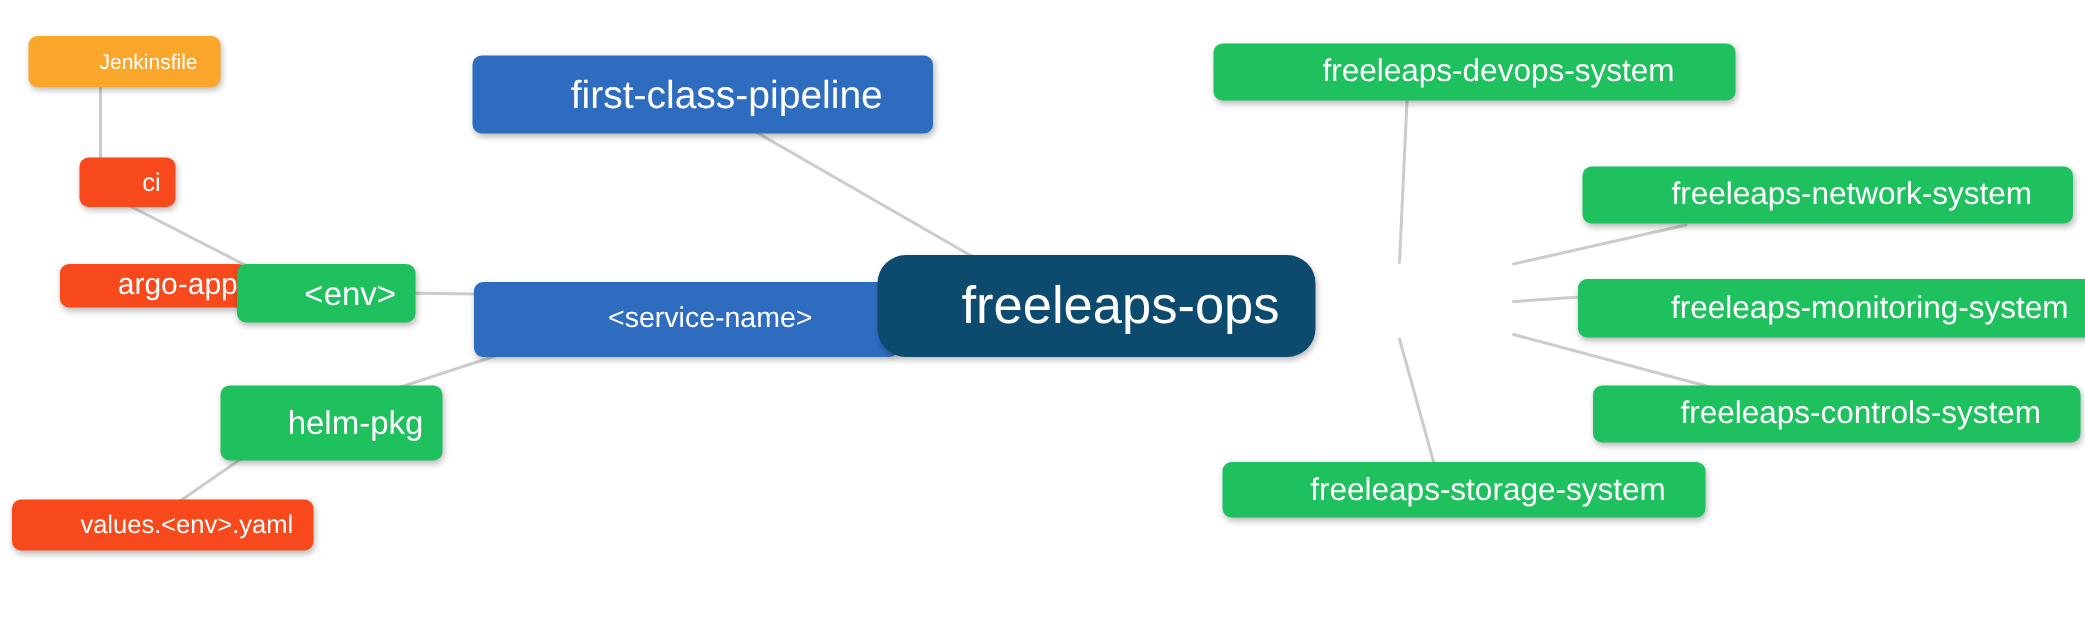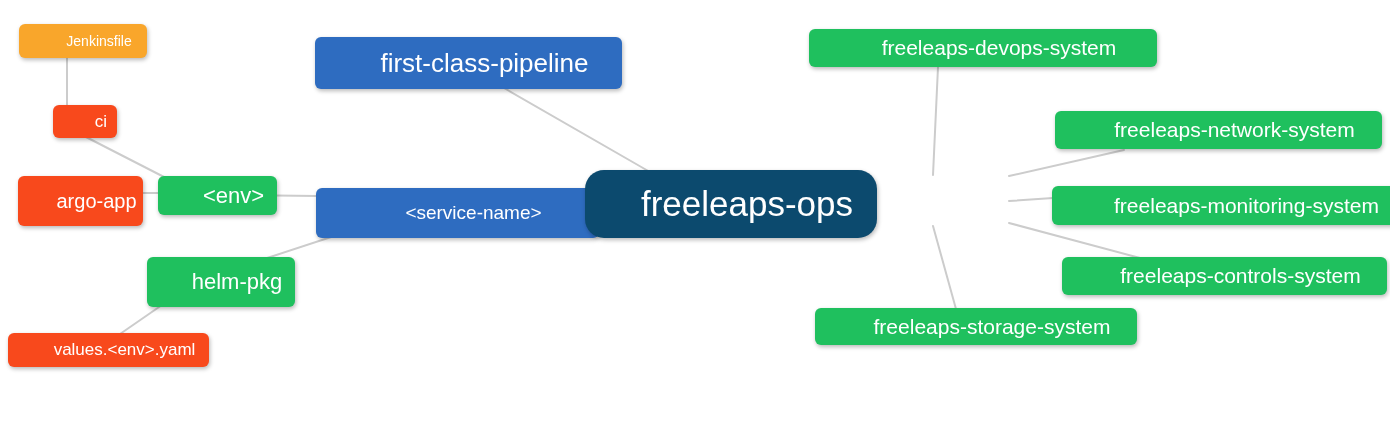--- a/index.html
+++ b/index.html
@@ -42,21 +42,21 @@
     padding-left: 32px;
   }
   .c-blue  { background: #2e6cc0; }
   .c-green { background: #1fc05e; }
   .c-red   { background: #f8491c; }
   .c-amber { background: #f9a62b; }
   .c-dark  { background: #0c4a6e; border-radius: 19px; }
 
   .n-jenkinsfile { left:19px;  top:24px;  width:96px;  height:34px; font-size:14px; }
   .n-ci          { left:53px;  top:105px; width:32px;  height:33px; font-size:17px; }
-  .n-argo        { left:18px;  top:176px; width:93px;  height:50px; font-size:20px; }
+  .n-argo        { left:40px;  top:176px; width:93px;  height:29px; font-size:20px; }
   .n-env         { left:158px; top:176px; width:87px;  height:39px; font-size:22px; }
   .n-helm        { left:147px; top:257px; width:116px; height:50px; font-size:22px; }
   .n-values      { left:8px;   top:333px; width:169px; height:34px; font-size:17px; }
   .n-fcp         { left:315px; top:37px;  width:275px; height:52px; font-size:26px; }
   .n-svc         { left:316px; top:188px; width:251px; height:50px; font-size:19px; }
   .n-root        { left:585px; top:170px; width:260px; height:68px; font-size:35px; }
   .n-manifests   { left:851px; top:174px; width:159px; height:53px; font-size:29px; }
   .n-devops      { left:797px; top:29px;  width:316px; height:38px; font-size:21px;margin-left:12px; }
   .n-network     { left:1055px;top:111px; width:295px; height:38px; font-size:21px; }
   .n-monitoring  { left:1052px;top:186px; width:325px; height:39px; font-size:21px; }

